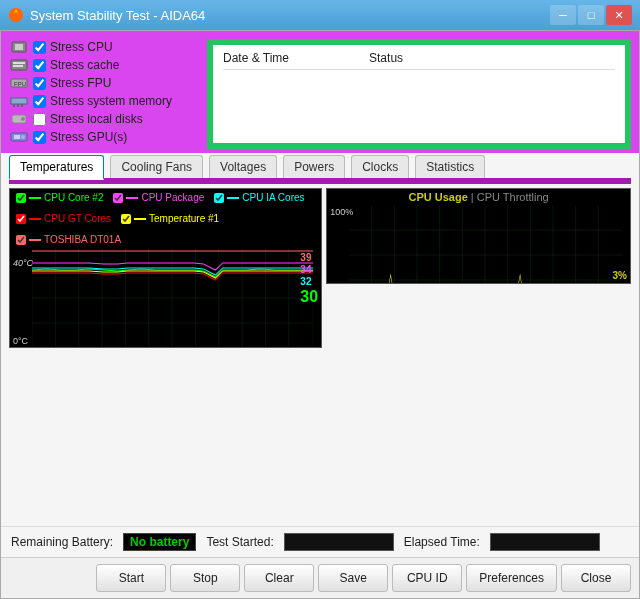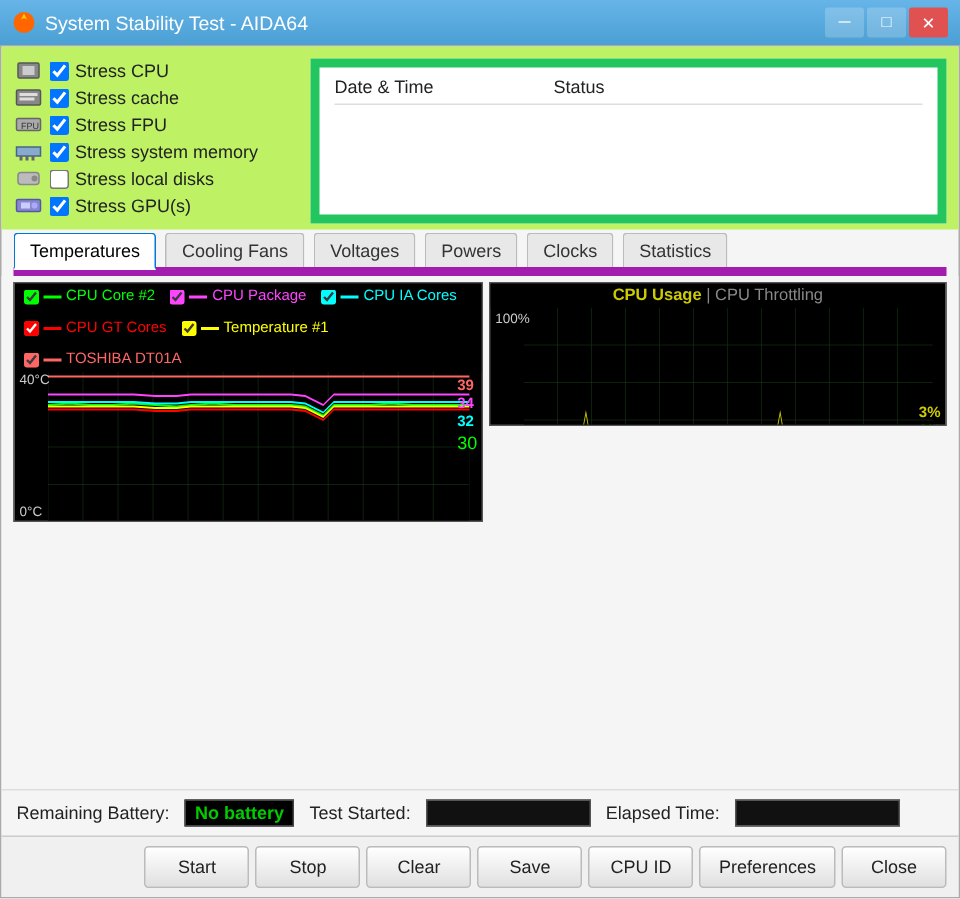--- a/index.html
+++ b/index.html
@@ -62,21 +62,21 @@
       height: calc(599px - 30px);
       display: flex;
       flex-direction: column;
     }
 
     
     .top-section {
       display: flex;
       padding: 8px 8px 4px 8px;
       gap: 8px;
-      background: #bef264;
+      background: #d946ef;
     }
 
     
     .checkboxes-panel {
       display: flex;
       flex-direction: column;
       gap: 2px;
       min-width: 190px;
     }
     .checkbox-row {
@@ -388,27 +388,27 @@
           <span style="color:#ffff00;font-size:10px;">Temperature #1</span>
         </div>
         <div class="legend-item">
           <input type="checkbox" class="legend-checkbox" checked="" style="accent-color: rgb(255, 102, 102);">
           <div class="legend-line" style="background:#ff6666;"></div>
           <span style="color:#ff6666;font-size:10px;">TOSHIBA DT01A</span>
         </div>
       </div>
 
       <div style="position:relative; flex:1;">
-        <span style="position:absolute;left:3px;top:0;color:#ccc;font-size:9px;">40°C</span>
+        <span style="position:absolute;left:3px;top:10px;color:#ccc;font-size:9px;font-style:italic;">40°C</span>
         <span style="position:absolute;left:3px;bottom:2px;color:#ccc;font-size:9px;">0°C</span>
         <div style="position:absolute;right:3px;top:4px;display:flex;flex-direction:column;gap:1px;">
           <span style="color:#ff6666;font-size:10px;font-weight:bold;">39</span>
           <span style="color:#ff44ff;font-size:10px;font-weight:bold;">34</span>
           <span style="color:#00ffff;font-size:10px;font-weight:bold;">32</span>
-          <span style="color:#00ff00;font-size:12px;font-weight:normal;">30</span>
+          <span style="color:#00ff00;font-size:16px;font-weight:bold;">30</span>
         </div>
         <svg viewBox="0 0 590 100" preserveAspectRatio="none" style="width:100%;height:100px;display:block;margin-left:22px;width:calc(100% - 30px);">
 
           <rect width="590" height="100" fill="#000"></rect>
 
           <g stroke="#1a3a1a" stroke-width="0.5">
             <line x1="0" y1="0" x2="0" y2="100"></line>
             <line x1="49" y1="0" x2="49" y2="100"></line>
             <line x1="98" y1="0" x2="98" y2="100"></line>
             <line x1="147" y1="0" x2="147" y2="100"></line>

